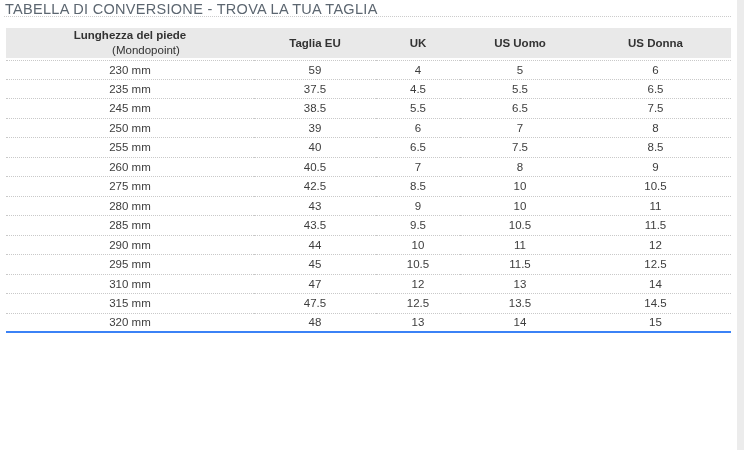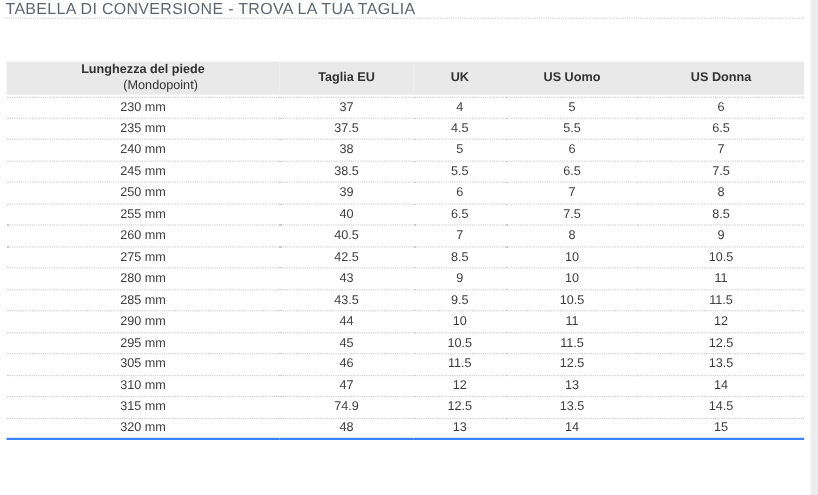--- a/index.html
+++ b/index.html
@@ -31,21 +31,20 @@
     position: absolute;
     left: 6px; top: 28px;
     width: 725px;
   }
   table.conversion {
     border-collapse: separate;
     border-spacing: 0;
     table-layout: fixed;
     width: 725px;
     color: #3d3d3d;
-    margin-top: 28px;
   }
   table.conversion thead th {
     background: #e9e9e9;
     height: 32px;
     vertical-align: middle;
     text-align: center;
     font-size: 11.5px;
     font-weight: bold;
     color: #333333;
     line-height: 1.3;
@@ -101,40 +100,33 @@
           </th>
           <th>Taglia EU</th>
           <th>UK</th>
           <th>US Uomo</th>
           <th>US Donna</th>
         </tr>
       </thead>
       <tbody>
           <tr>
             <td>230 mm</td>
-            <td>37</td>
+            <td>59</td>
             <td>4</td>
             <td>5</td>
             <td>6</td>
           </tr>
           <tr>
             <td>235 mm</td>
             <td>37.5</td>
             <td>4.5</td>
             <td>5.5</td>
             <td>6.5</td>
           </tr>
           <tr>
-            <td>240 mm</td>
-            <td>38</td>
-            <td>5</td>
-            <td>6</td>
-            <td>7</td>
-          </tr>
-          <tr>
             <td>245 mm</td>
             <td>38.5</td>
             <td>5.5</td>
             <td>6.5</td>
             <td>7.5</td>
           </tr>
           <tr>
             <td>250 mm</td>
             <td>39</td>
             <td>6</td>
@@ -184,36 +176,29 @@
             <td>12</td>
           </tr>
           <tr>
             <td>295 mm</td>
             <td>45</td>
             <td>10.5</td>
             <td>11.5</td>
             <td>12.5</td>
           </tr>
           <tr>
-            <td>305 mm</td>
-            <td>46</td>
-            <td>11.5</td>
-            <td>12.5</td>
-            <td>13.5</td>
-          </tr>
-          <tr>
             <td>310 mm</td>
             <td>47</td>
             <td>12</td>
             <td>13</td>
             <td>14</td>
           </tr>
           <tr>
             <td>315 mm</td>
-            <td>74.9</td>
+            <td>47.5</td>
             <td>12.5</td>
             <td>13.5</td>
             <td>14.5</td>
           </tr>
           <tr>
             <td>320 mm</td>
             <td>48</td>
             <td>13</td>
             <td>14</td>
             <td>15</td>

